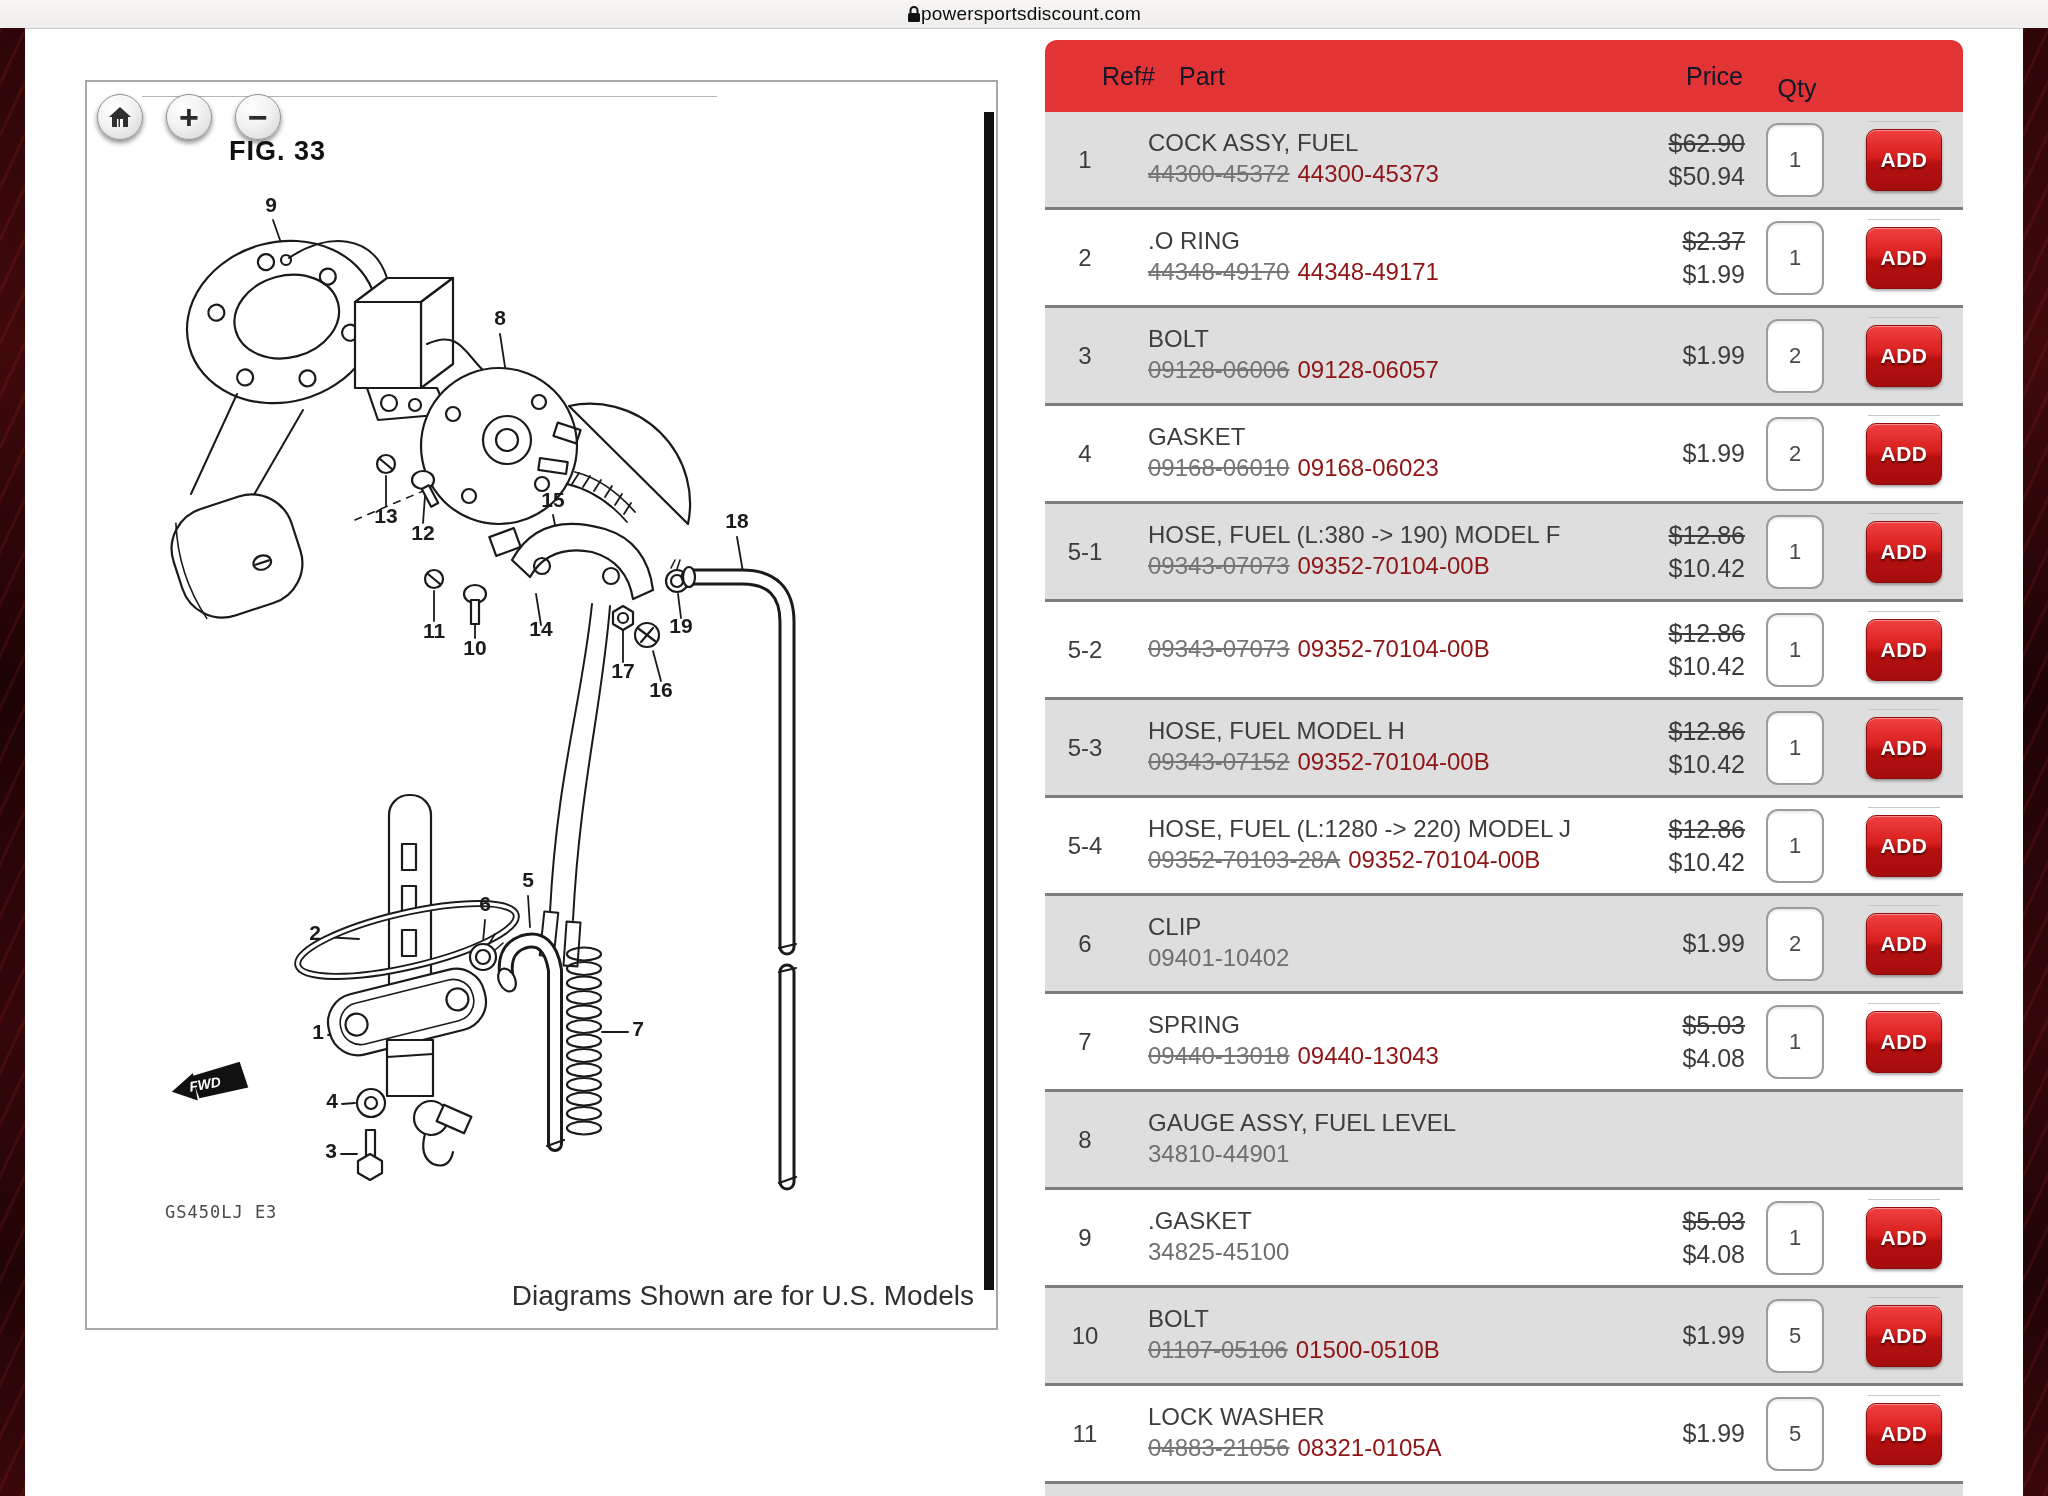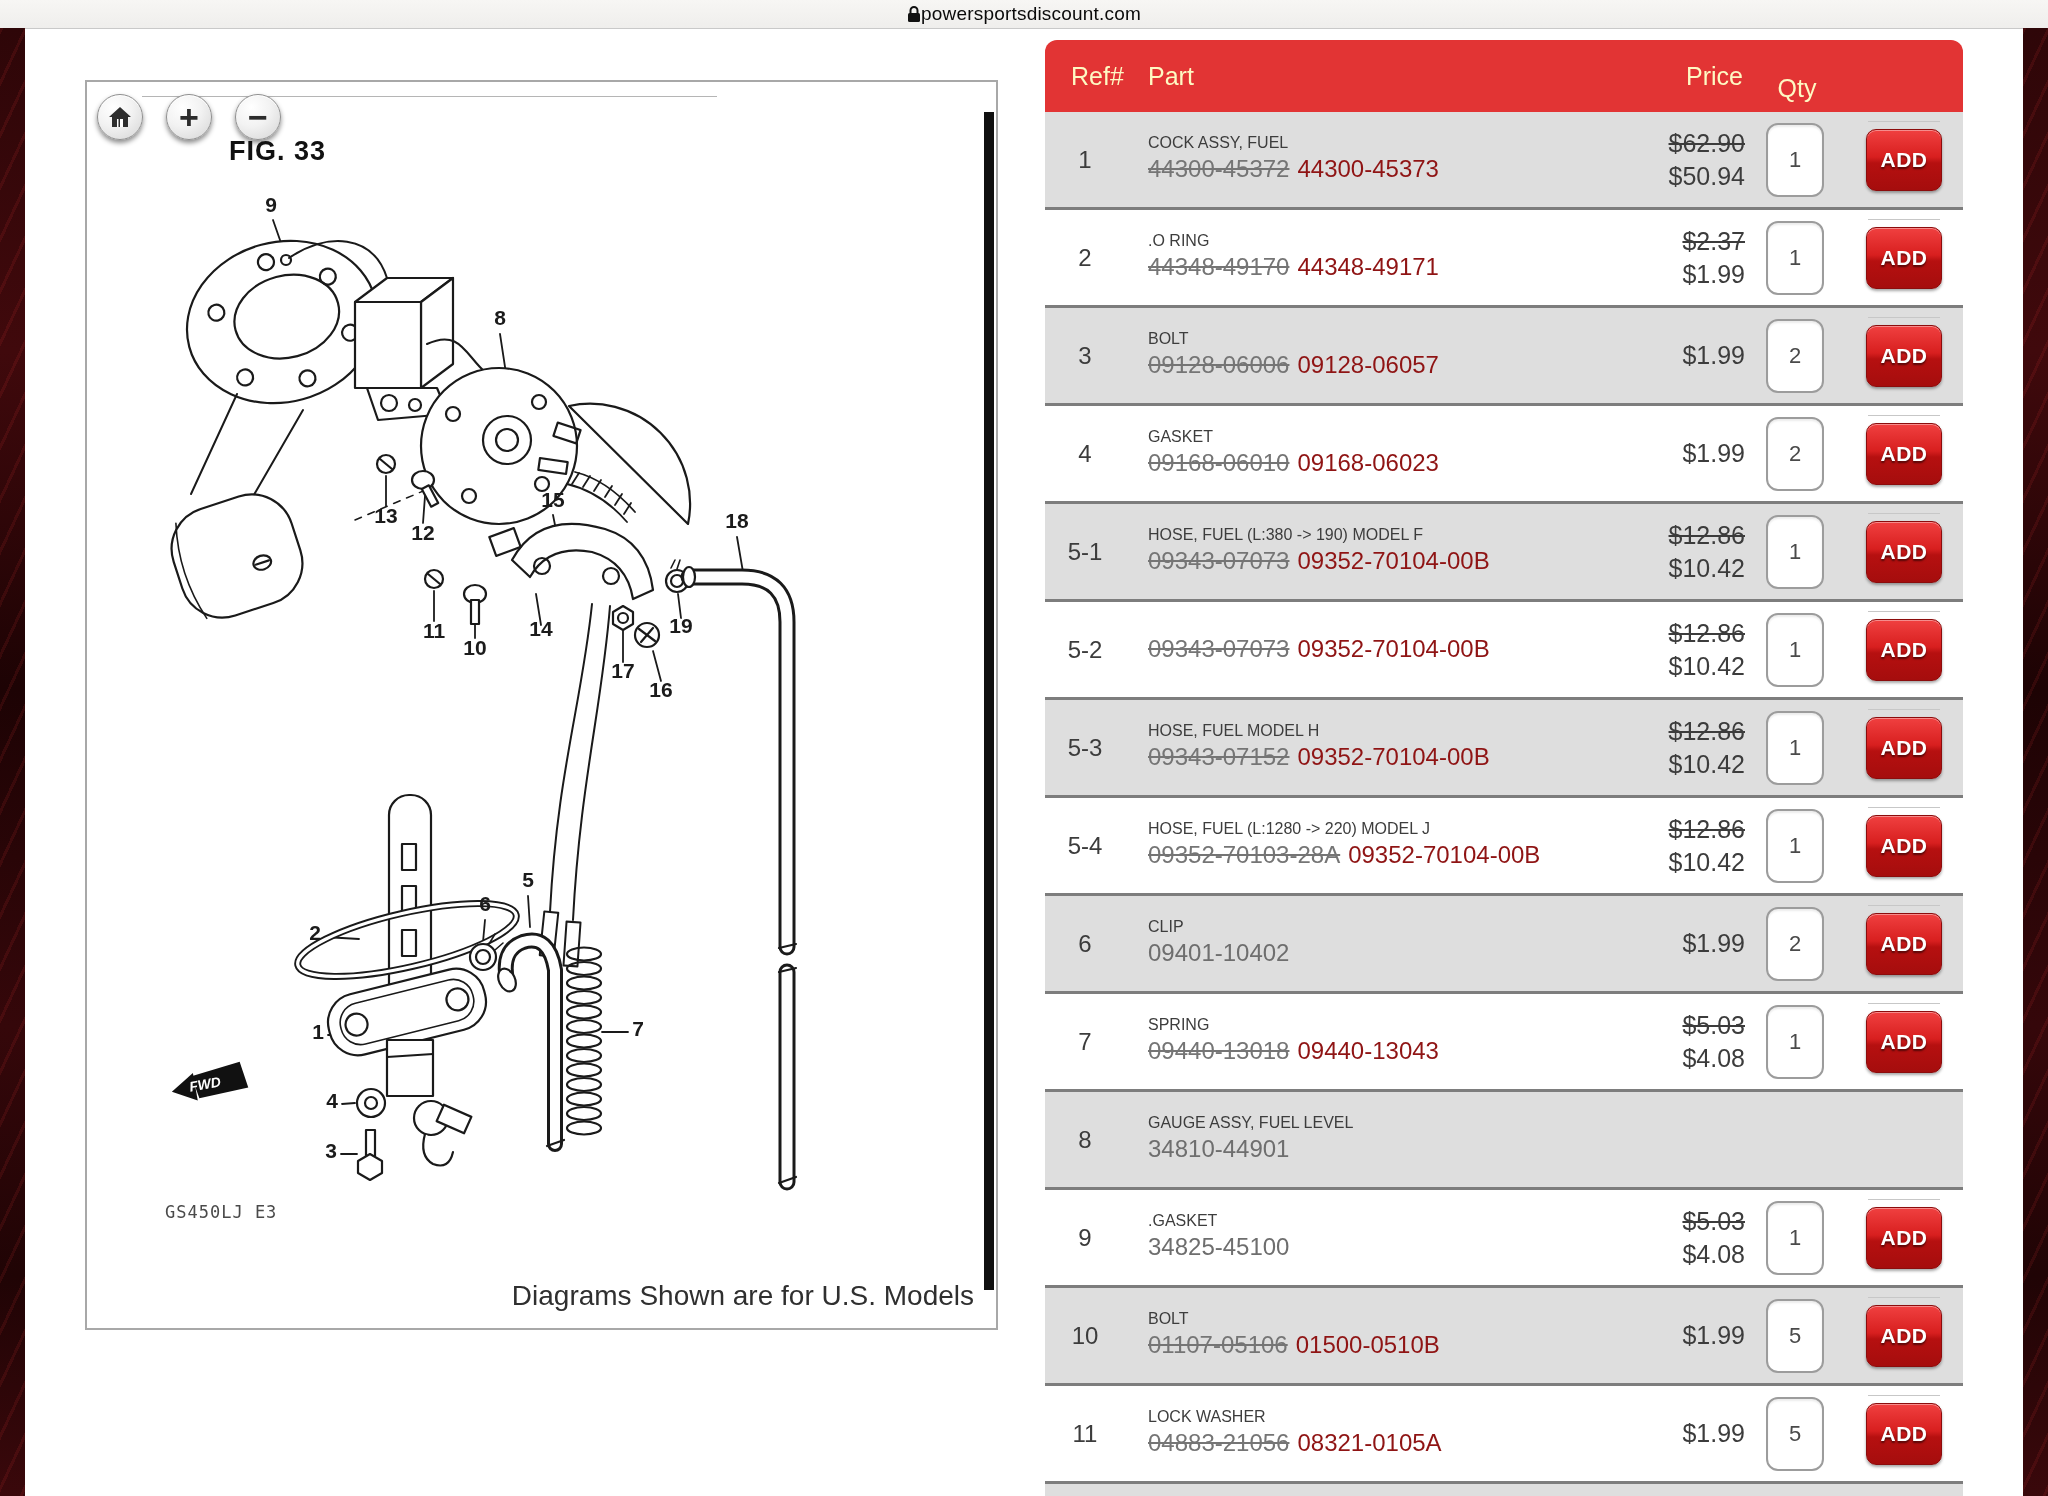--- a/index.html
+++ b/index.html
@@ -39,34 +39,34 @@
     font-size:17px;color:#4a4a4a;letter-spacing:1px;}
   .footnote{position:absolute;right:22px;top:1198px;font-size:28px;color:#2f2f2f;}
   #diagram-svg{position:absolute;left:0;top:0;}
   #diagram-svg path,#diagram-svg line,#diagram-svg circle,#diagram-svg ellipse,
   #diagram-svg rect,#diagram-svg polyline,#diagram-svg polygon{vector-effect:none;}
   .callout{font-size:21px;fill:#1b1b1b;font-weight:bold;text-anchor:middle;
     font-family:"Liberation Sans",sans-serif;}
 
   
   .parts-table{position:absolute;left:1045px;top:40px;width:918px;}
-  .thead{height:72px;background:#e23434;border-radius:12px 12px 0 0;color:#fef9c3;
+  .thead{height:72px;background:#e23434;border-radius:12px 12px 0 0;color:#0f172a;
     display:grid;grid-template-columns:80px 1fr 155px 100px 118px;align-items:center;
-    font-size:25px;}
+    font-size:25px;padding-left:31px;}
   .thead .h-ref{padding-left:26px;}
   .thead .h-part{padding-left:23px;}
   .thead .h-price{text-align:right;padding-right:2px;}
   .thead .h-qty{text-align:center;padding-left:4px;margin-top:24px;}
   .row{height:95px;display:grid;grid-template-columns:80px 1fr 155px 100px 118px;
     align-items:center;background:#fff;}
   .row.gray{background:#dedede;}
   .row + .row{border-top:3px solid #7d7d7d;}
   .cell.ref{text-align:center;font-size:24px;color:#3c3c3c;}
   .cell.part{padding-left:23px;}
-  .pname{font-size:16px;color:#3d3d3d;line-height:1.25;}
+  .pname{font-size:24px;color:#3d3d3d;line-height:1.25;}
   .pnums{font-size:24px;line-height:1.35;}
   .pnums .old{color:#757575;text-decoration:line-through;margin-right:8px;}
   .pnums .new{color:#8f1414;cursor:pointer;}
   .pnums .plain{color:#6e6e6e;}
   .cell.price{text-align:right;font-size:25px;color:#3c3c3c;line-height:1.3;}
   .cell.price .strike{text-decoration:line-through;}
   .cell.qty{display:flex;justify-content:center;}
   .qty-input{width:50px;height:68px;border:2px solid #9c9c9c;border-radius:12px;
     text-align:center;font-size:22px;color:#4a4a4a;background:#fff;
     font-family:"Liberation Sans",sans-serif;box-shadow:inset 0 2px 2px rgba(0,0,0,.08);}

